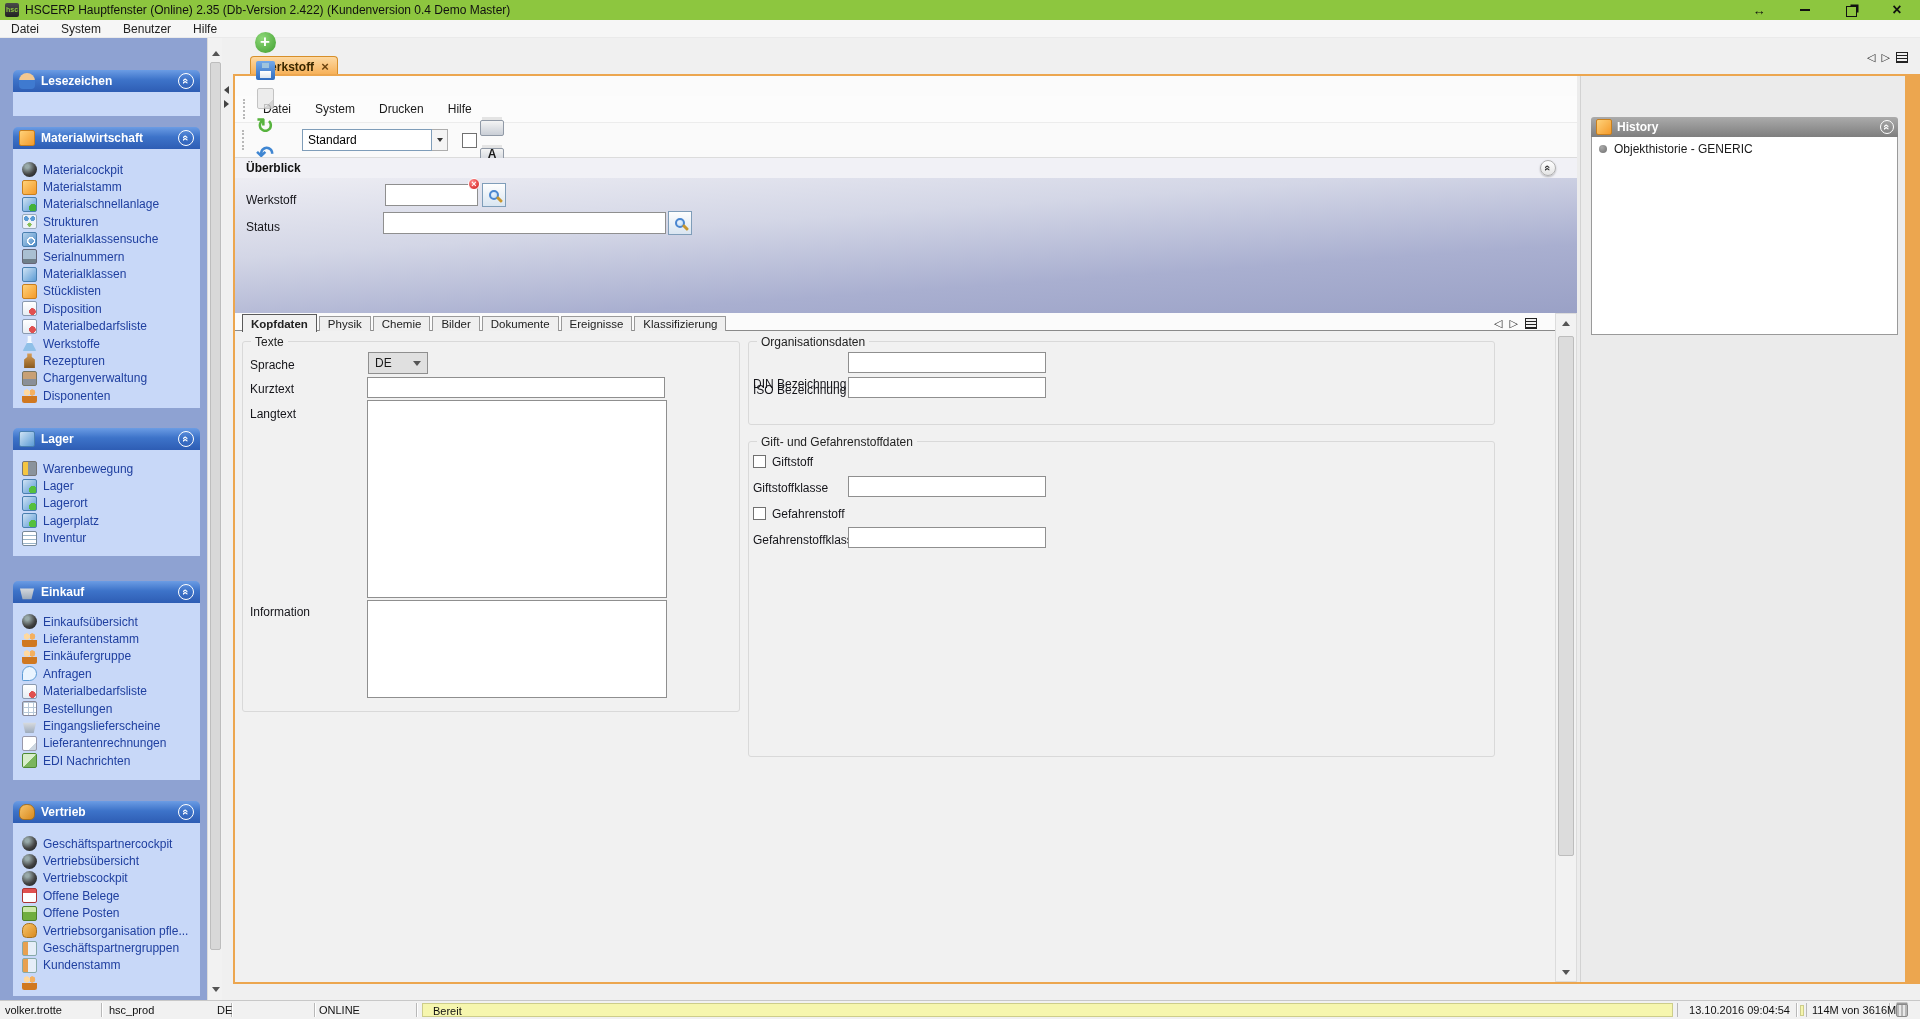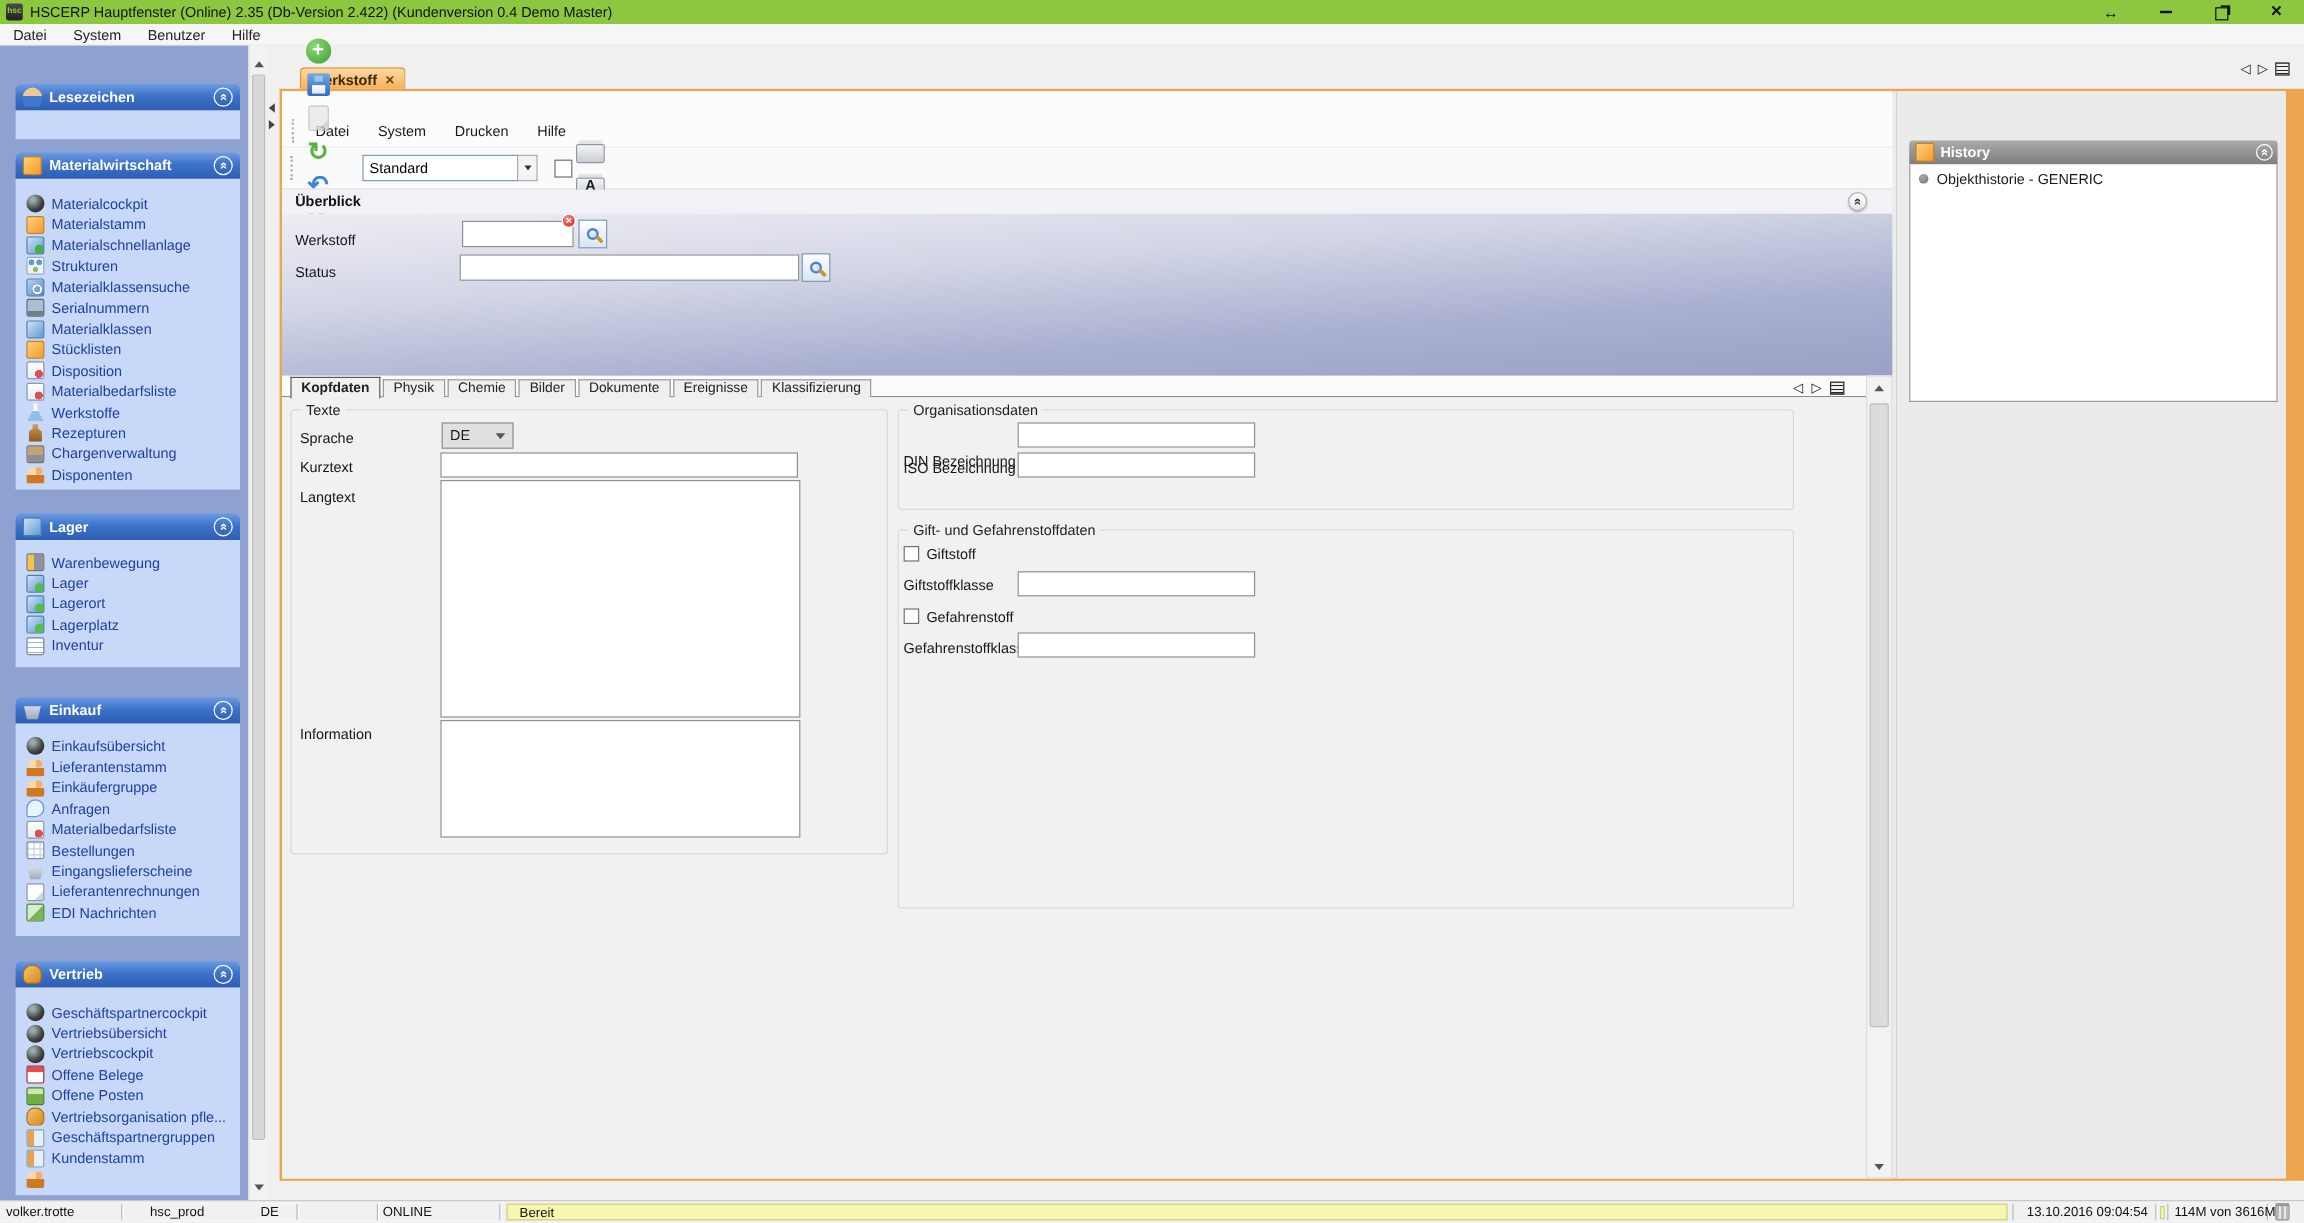--- a/index.html
+++ b/index.html
@@ -201,21 +201,21 @@
   #history-title { color:#fff; font-weight:bold; margin-left:5px; flex:1; }
   #history-h .chev-btn { width:14px; height:14px; }
   #history-b { height:198px; background:#fff; border:1px solid #9a9a9a; border-top:none; padding:5px 0 0 7px; }
   .hist-item { display:flex; align-items:center; gap:7px; }
   .hist-bullet { width:8px; height:8px; border-radius:50%; background:radial-gradient(circle at 35% 30%,#aaa,#6e6e6e); flex:none; }
 
   
   #statusbar { position:absolute; left:0; top:1000px; width:1920px; height:19px; background:#f1f1f1; border-top:1px solid #c8c8c8; font-size:11px; }
   .seg { position:absolute; top:2px; height:14px; line-height:14px; padding-left:5px; border-right:1px solid #b8b8b8; box-shadow:1px 0 0 #fff; color:#111; white-space:nowrap; }
   #seg-user { left:0; width:102px; }
-  #seg-db { left:120px; width:128px; }
+  #seg-db { left:104px; width:128px; }
   #seg-lang { left:212px; width:103px; }
   #seg-conn { left:314px; width:103px; }
   #seg-status { left:422px; width:1251px; background:var(--c-yellow,#f6f6ae); border:1px solid #cdcd8a; box-shadow:none; padding-left:10px; }
   #seg-date { left:1677px; width:120px; text-align:center; border-left:1px solid #b8b8b8; }
   #seg-tick { position:absolute; left:1800px; top:4px; width:4px; height:11px; background:var(--c-yellow,#f6f6ae); border:1px solid #cdcd8a; }
   #seg-mem { left:1806px; width:84px; border-left:1px solid #b8b8b8; text-align:center; }
   #sb-trash { position:absolute; left:1896px; top:3px; width:12px; height:13px; background:repeating-linear-gradient(90deg,#b8b8b8 0 2px,#e8e8e8 2px 4px); border:1px solid #8a8a8a; border-radius:1px 1px 2px 2px; box-shadow:0 -2px 0 -0.5px #9a9a9a; }
 </style>
 </head>
 <body>

